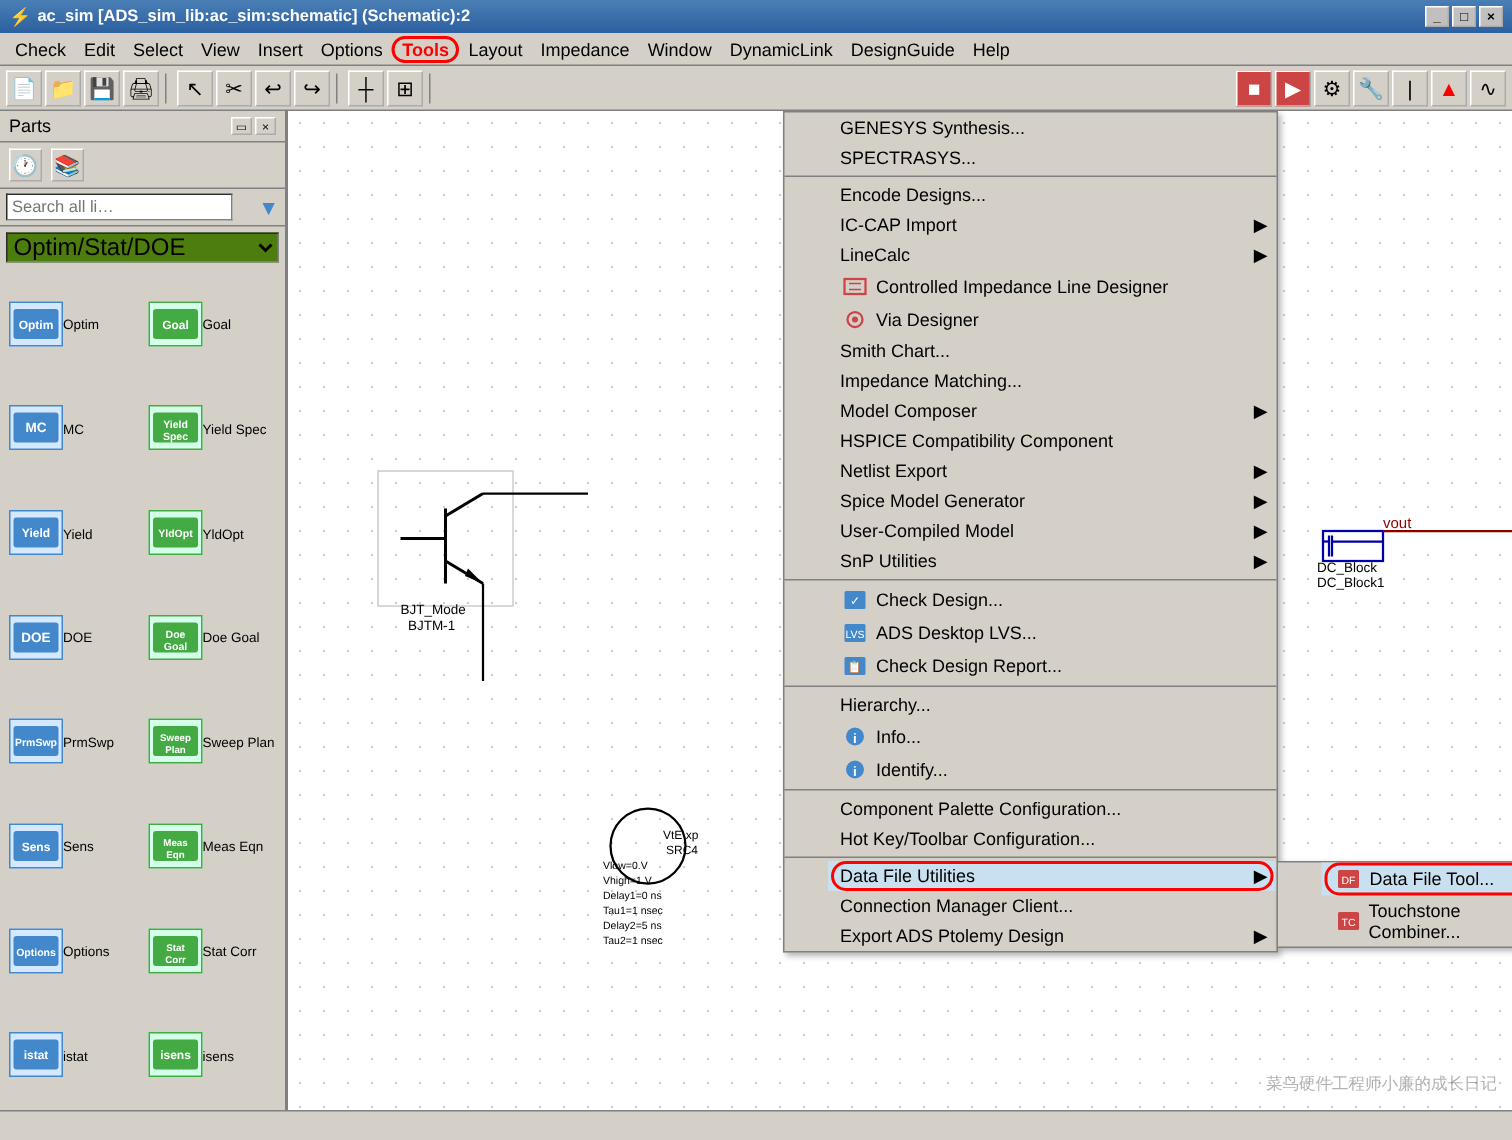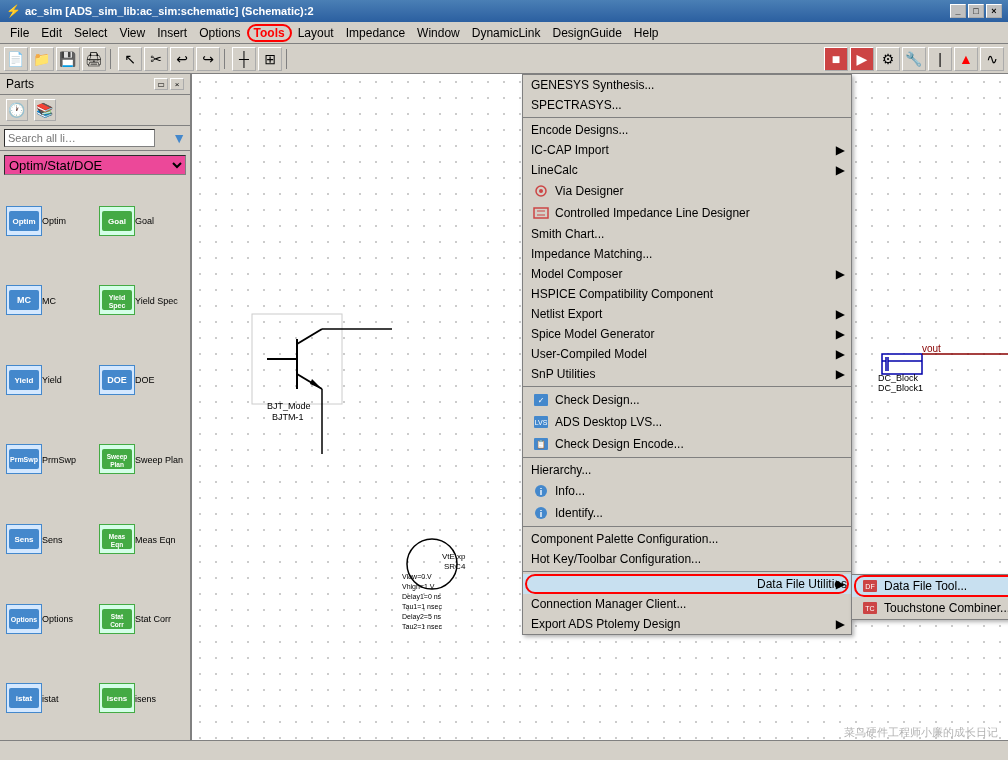--- a/index.html
+++ b/index.html
@@ -83,21 +83,21 @@
     .parts-header-controls { display: flex; gap: 2px; }
     .parts-ctrl-btn { width: 14px; height: 12px; background: #d4d0c8; border: 1px outset #fff; font-size: 8px; display: flex; align-items: center; justify-content: center; cursor: pointer; }
 
     .parts-icons { display: flex; gap: 6px; padding: 4px 6px; border-bottom: 1px solid #808080; }
     .parts-icon-btn { width: 22px; height: 22px; background: #d4d0c8; border: 1px outset #fff; display: flex; align-items: center; justify-content: center; font-size: 14px; cursor: pointer; }
 
     .search-row { display: flex; align-items: center; padding: 3px 4px; gap: 17px; border-bottom: 1px solid #808080; }
     .search-input { flex: 1; height: 18px; border: 1px inset #808080; background: white; font-size: 11px; padding: 1px 3px; }
     .filter-icon { font-size: 14px; cursor: pointer; }
 
-    .category-select { margin: 4px 4px; height: 20px; width: calc(100% - 8px); border: 1px inset #808080; background: #ec4899; font-size: 13px; }
+    .category-select { margin: 4px 4px; height: 20px; width: calc(100% - 8px); border: 1px inset #808080; background: #4d7c0f; font-size: 16px; }
 
     
     .components-grid {
       display: grid;
       grid-template-columns: 1fr 1fr;
       padding: 4px;
       gap: 4px;
       overflow-y: auto;
       flex: 1;
     }
@@ -132,26 +132,27 @@
       top: 0px;
       left: 330px;
       background: #d4d0c8;
       border: 1px solid #808080;
       box-shadow: 2px 2px 4px rgba(0,0,0,0.3);
       min-width: 330px;
       z-index: 100;
     }
 
     .menu-entry {
-      padding: 3px 4px 3px 8px;
+      padding: 3px 36px 3px 8px;
       font-size: 12px;
       cursor: pointer;
       display: flex;
       align-items: center;
       position: relative;
+      margin-left: 29px;
     }
     .menu-entry.highlighted-entry { background: #c8e0f0; }
 
     .menu-entry .submenu-arrow { position: absolute; right: 6px; }
     .menu-entry .menu-icon { width: 20px; height: 16px; margin-right: 4px; display: flex; align-items: center; justify-content: center; }
     .menu-separator { height: 1px; background: #808080; margin: 2px 0; }
     .data-file-submenu {
       position: absolute;
       left: 100%;
       top: 0;
@@ -176,42 +177,42 @@
       display: flex;
       align-items: center;
       padding: 0 4px;
       font-size: 11px;
       gap: 10px;
     }
 
     
     .watermark {
       position: absolute;
-      bottom: 0;
+      bottom: 10px;
       right: 10px;
       color: rgba(100,100,100,0.5);
       font-size: 11px;
       font-family: Liberation Mono, monospace;
     }
   </style>
 </head>
 <body>
 
 <div class="title-bar">
   <span class="title-bar-icon">⚡</span>
   <span>ac_sim [ADS_sim_lib:ac_sim:schematic] (Schematic):2</span>
   <div class="title-bar-controls">
     <div class="title-btn">_</div>
     <div class="title-btn">□</div>
     <div class="title-btn">×</div>
   </div>
 </div>
 
 <div class="menu-bar">
-  <span class="menu-item">File</span>
+  <span class="menu-item">Check</span>
   <span class="menu-item">Edit</span>
   <span class="menu-item">Select</span>
   <span class="menu-item">View</span>
   <span class="menu-item">Insert</span>
   <span class="menu-item">Options</span>
   <span class="menu-item highlighted">Tools</span>
   <span class="menu-item">Layout</span>
   <span class="menu-item">Impedance</span>
   <span class="menu-item">Window</span>
   <span class="menu-item">DynamicLink</span>
@@ -316,31 +317,50 @@
       <div class="comp-item">
         <div class="comp-icon" style="background:#d4e8ff; border-color:#4488cc;">
           <svg width="34" height="28" viewBox="0 0 34 28">
             <rect x="2" y="4" width="30" height="20" fill="#4488cc" rx="2"></rect>
             <text x="17" y="17" text-anchor="middle" fill="white" font-size="8" font-weight="bold">Yield</text>
           </svg>
         </div>
         <div class="comp-label">Yield</div>
       </div>
 
+      <div class="comp-item">
+        <div class="comp-icon" style="background:#d4ffe8; border-color:#44aa44;">
+          <svg width="34" height="28" viewBox="0 0 34 28">
+            <rect x="2" y="4" width="30" height="20" fill="#44aa44" rx="2"></rect>
+            <text x="17" y="17" text-anchor="middle" fill="white" font-size="7" font-weight="bold">YldOpt</text>
+          </svg>
+        </div>
+        <div class="comp-label">YldOpt</div>
+      </div>
 
       <div class="comp-item">
         <div class="comp-icon" style="background:#d4e8ff; border-color:#4488cc;">
           <svg width="34" height="28" viewBox="0 0 34 28">
             <rect x="2" y="4" width="30" height="20" fill="#4488cc" rx="2"></rect>
             <text x="17" y="17" text-anchor="middle" fill="white" font-size="9" font-weight="bold">DOE</text>
           </svg>
         </div>
         <div class="comp-label">DOE</div>
       </div>
 
+      <div class="comp-item">
+        <div class="comp-icon" style="background:#d4ffe8; border-color:#44aa44;">
+          <svg width="34" height="28" viewBox="0 0 34 28">
+            <rect x="2" y="4" width="30" height="20" fill="#44aa44" rx="2"></rect>
+            <text x="17" y="14" text-anchor="middle" fill="white" font-size="7" font-weight="bold">Doe</text>
+            <text x="17" y="22" text-anchor="middle" fill="white" font-size="7" font-weight="bold">Goal</text>
+          </svg>
+        </div>
+        <div class="comp-label">Doe Goal</div>
+      </div>
 
       <div class="comp-item">
         <div class="comp-icon" style="background:#d4e8ff; border-color:#4488cc;">
           <svg width="34" height="28" viewBox="0 0 34 28">
             <rect x="2" y="4" width="30" height="20" fill="#4488cc" rx="2"></rect>
             <text x="17" y="17" text-anchor="middle" fill="white" font-size="7" font-weight="bold">PrmSwp</text>
           </svg>
         </div>
         <div class="comp-label">PrmSwp</div>
       </div>
@@ -487,35 +507,35 @@
           <span>IC-CAP Import</span>
           <span class="submenu-arrow">▶</span>
         </div>
         <div class="menu-entry">
           <span>LineCalc</span>
           <span class="submenu-arrow">▶</span>
         </div>
         <div class="menu-entry">
           <span class="menu-icon">
             <svg width="16" height="14" viewBox="0 0 16 14">
-                <circle cx="8" cy="7" r="5" fill="none" stroke="#cc4444" stroke-width="1.5"></circle>
-                <circle cx="8" cy="7" r="2" fill="#cc4444"></circle>
-              </svg>
-          </span>
-          <span>Via Designer</span>
-        </div>
-        <div class="menu-entry">
-          <span class="menu-icon">
-            <svg width="16" height="14" viewBox="0 0 16 14">
                 <rect x="1" y="2" width="14" height="10" fill="none" stroke="#cc4444" stroke-width="1.5"></rect>
                 <line x1="4" y1="5" x2="12" y2="5" stroke="#cc4444" stroke-width="1"></line>
                 <line x1="4" y1="9" x2="12" y2="9" stroke="#cc4444" stroke-width="1"></line>
               </svg>
           </span>
           <span>Controlled Impedance Line Designer</span>
+        </div>
+        <div class="menu-entry">
+          <span class="menu-icon">
+            <svg width="16" height="14" viewBox="0 0 16 14">
+                <circle cx="8" cy="7" r="5" fill="none" stroke="#cc4444" stroke-width="1.5"></circle>
+                <circle cx="8" cy="7" r="2" fill="#cc4444"></circle>
+              </svg>
+          </span>
+          <span>Via Designer</span>
         </div>
         <div class="menu-entry">
           <span>Smith Chart...</span>
         </div>
         <div class="menu-entry">
           <span>Impedance Matching...</span>
         </div>
         <div class="menu-entry">
           <span>Model Composer</span>
           <span class="submenu-arrow">▶</span>
@@ -558,21 +578,21 @@
           </span>
           <span>ADS Desktop LVS...</span>
         </div>
         <div class="menu-entry">
           <span class="menu-icon">
             <svg width="16" height="14" viewBox="0 0 16 14">
                 <rect x="1" y="1" width="14" height="12" fill="#4488cc" rx="1"></rect>
                 <text x="8" y="10" text-anchor="middle" fill="white" font-size="8">📋</text>
               </svg>
           </span>
-          <span>Check Design Encode...</span>
+          <span>Check Design Report...</span>
         </div>
         <div class="menu-separator"></div>
         <div class="menu-entry">
           <span>Hierarchy...</span>
         </div>
         <div class="menu-entry">
           <span class="menu-icon">
             <svg width="14" height="14" viewBox="0 0 14 14">
                 <circle cx="7" cy="7" r="6" fill="#4488cc"></circle>
                 <text x="7" y="11" text-anchor="middle" fill="white" font-size="9" font-weight="bold">i</text>
@@ -591,21 +611,21 @@
         </div>
         <div class="menu-separator"></div>
         <div class="menu-entry">
           <span>Component Palette Configuration...</span>
         </div>
         <div class="menu-entry">
           <span>Hot Key/Toolbar Configuration...</span>
         </div>
         <div class="menu-separator"></div>
 
-        <div class="menu-entry highlighted-entry" style="position: relative; justify-content: flex-end;">
+        <div class="menu-entry highlighted-entry" style="position: relative;">
           <span>Data File Utilities</span>
           <span class="submenu-arrow">▶</span>
 
           <div style="position:absolute; left:2px; top:0; right:2px; bottom:0; border: 2px solid red; border-radius: 10px; pointer-events:none;"></div>
 
           <div class="data-file-submenu">
             <div class="menu-entry highlighted-entry" style="position:relative;">
               <span class="menu-icon">
                 <svg width="16" height="14" viewBox="0 0 16 14">
                     <rect x="1" y="1" width="14" height="12" fill="#cc4444" rx="1"></rect>

